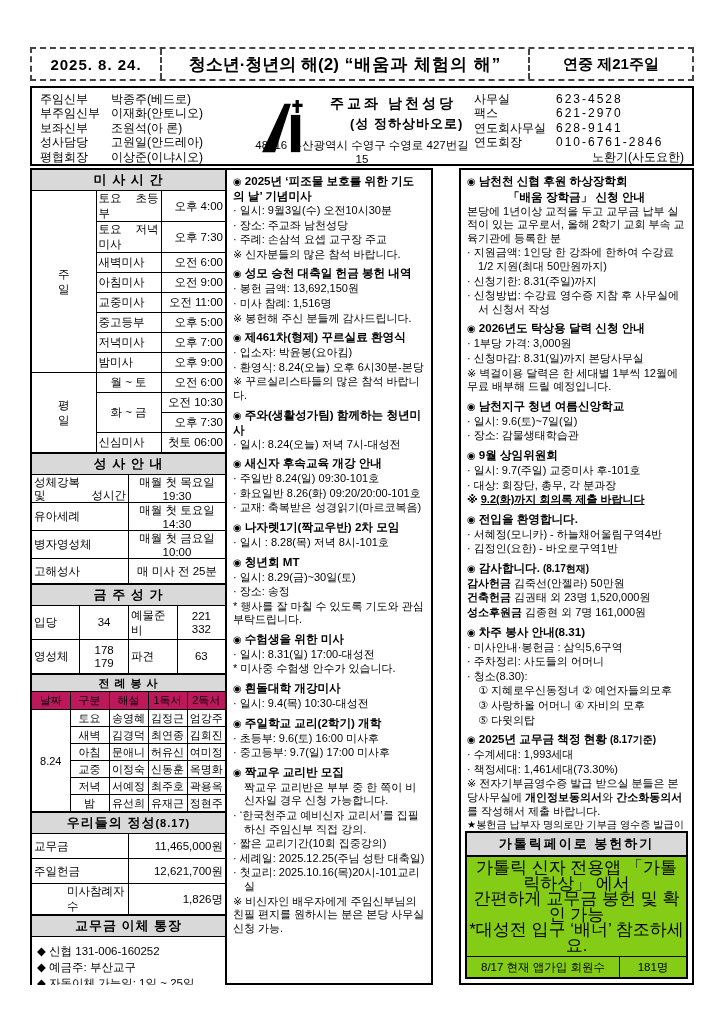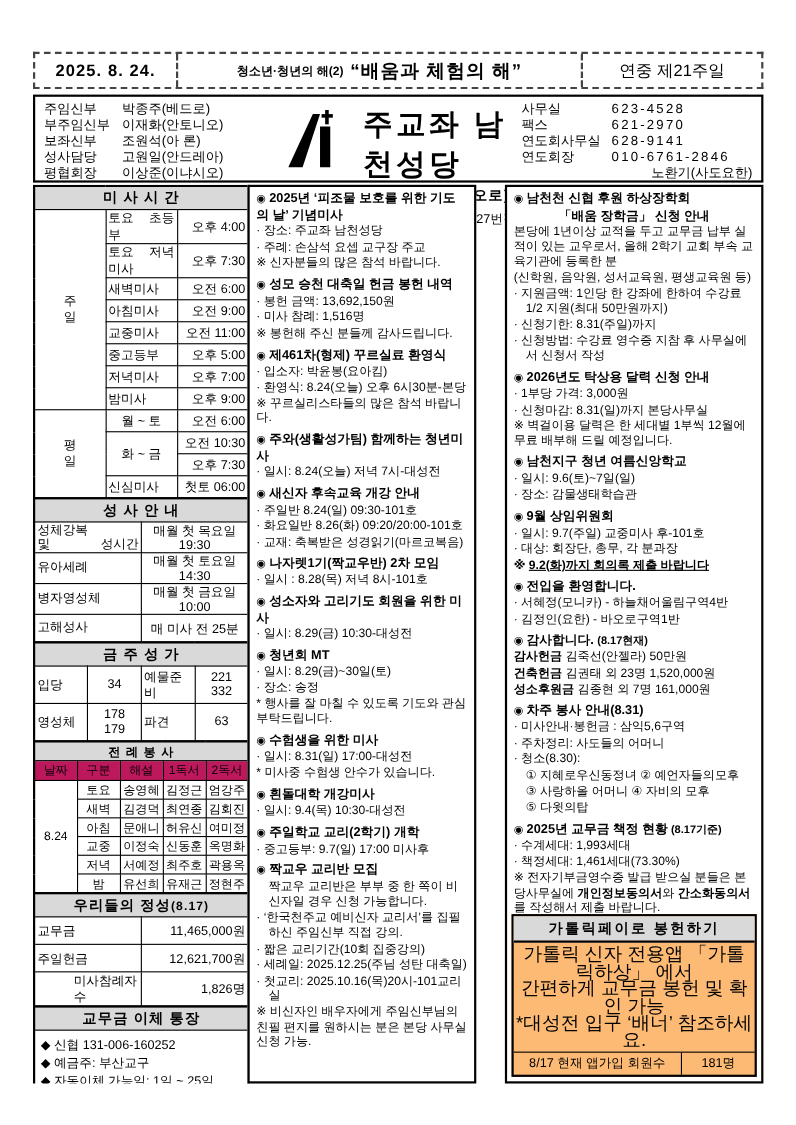--- a/index.html
+++ b/index.html
@@ -4,32 +4,32 @@
 <style>
   html,body{margin:0;padding:0;background:#888;}
   .page{position:relative;width:724px;height:1023px;background:#fff;margin:0 auto;
         font-family:"Liberation Sans","DejaVu Sans",sans-serif;color:#000;overflow:hidden;}
   
   .titlebar{position:absolute;left:30px;top:47px;width:664px;height:34px;border:2px dashed #444;
             display:flex;align-items:stretch;box-sizing:border-box;background:#fff;}
   .tb-date{width:128px;display:flex;align-items:center;justify-content:center;
            font-weight:bold;font-size:15px;border-right:2px dashed #444;letter-spacing:1px;}
   .tb-mid{flex:1;display:flex;align-items:center;justify-content:center;gap:6px;border-right:2px dashed #444;}
-  .tb-prefix{font-weight:bold;font-size:11px;}
+  .tb-prefix{font-weight:bold;font-size:17px;}
   .tb-quote{font-weight:bold;font-size:17px;letter-spacing:1px;}
-  .tb-sun{width:162px;display:flex;align-items:center;justify-content:center;font-weight:normal;font-size:15px;}
+  .tb-sun{width:162px;display:flex;align-items:center;justify-content:center;font-weight:bold;font-size:15px;}
   
   .header{position:absolute;left:30px;top:86px;width:664px;height:80px;border:2px solid #000;
           box-sizing:border-box;display:flex;}
   .clergy{width:220px;padding:4px 0 0 8px;font-size:12px;line-height:14.4px;box-sizing:border-box;}
   .clg-row{white-space:nowrap;}
   .role{display:inline-block;width:66px;text-align:justify;text-align-last:justify;margin-right:5px;}
   .hcenter{flex:1;position:relative;box-sizing:border-box;}
   .logo{position:absolute;left:10px;top:12px;}
-  .ch-title{margin:7px 0 0 78px;font-weight:bold;font-size:27px;letter-spacing:3px;}
+  .ch-title{margin:7px 0 0 78px;font-weight:bold;font-size:14px;letter-spacing:3px;}
   .ch-sub{margin:2px 0 0 98px;font-weight:bold;font-size:13px;letter-spacing:1px;}
   .ch-addr{margin-top:5px;font-size:11.5px;text-align:center;}
   .contacts{width:220px;padding:4px 6px 0 2px;font-size:12px;line-height:14.4px;box-sizing:border-box;}
   .clabel{display:inline-block;width:78px;text-align:justify;text-align-last:justify;margin-right:4px;}
   .cval{letter-spacing:2px;}
   .c-extra{text-align:right;padding-right:2px;}
   
   .col{position:absolute;top:168px;height:817px;box-sizing:border-box;background:#fff;overflow:hidden;}
   .col-left{left:30px;width:197px;}
   .col-mid{left:225px;width:208px;border:2px solid #000;padding:4px 6px;}
@@ -61,21 +61,21 @@
   .bullet{font-size:10px;margin-right:3px;}
   .sec-title2{font-weight:bold;font-size:11.6px;text-align:center;margin-bottom:1px;}
   .suffix{font-weight:bold;font-size:10px;margin-left:3px;}
   .line{margin:0 0 1px 0;}
   .line.hang{padding-left:11px;text-indent:-11px;}
   .line.ind{padding-left:11px;}
   .line.ul .line-text{text-decoration:underline;}
   .line.bold{font-weight:bold;}
   .line.small{font-size:10.2px;line-height:12.4px;}
   
-  .paybox{position:absolute;left:4px;right:4px;bottom:4px;border:2px solid #000;background:#fdba74;}
+  .paybox{position:absolute;left:4px;right:4px;bottom:4px;border:2px solid #000;background:#84cc16;}
   .pay-header{background:#d9d9d9;border-bottom:2px solid #000;font-weight:bold;font-size:13px;
               text-align:center;height:22px;line-height:22px;letter-spacing:2px;}
   .pay-body{padding:3px 2px;text-align:center;font-size:17px;line-height:15.5px;}
   .pay-footer{border-top:1.5px solid #000;display:flex;height:20px;font-size:11.5px;}
   .pf-label{flex:1;text-align:center;line-height:20px;border-right:1.5px solid #000;}
   .pf-value{width:66px;text-align:center;line-height:20px;}
 </style>
 </head>
 <body>
 
@@ -318,20 +318,21 @@
               <div class="acct-line">◆ 자동이체 가능일: 1일 ~ 25일</div>
             </td>
           </tr>
         </tbody>
     </table>
   </div>
 
   <div class="col col-mid" id="mid-col">
       <div class="sec">
         <div class="sec-title"><span class="bullet">◉</span><span>2025년 ‘피조물 보호를 위한 기도의 날’ 기념미사</span></div>
+        <div class="line hang"><span class="marker">· </span><span class="line-text">일시: 9월3일(수) 오전10시30분</span></div>
         <div class="line hang"><span class="marker">· </span><span class="line-text">장소: 주교좌 남천성당</span></div>
         <div class="line hang"><span class="marker">· </span><span class="line-text">주례: 손삼석 요셉 교구장 주교</span></div>
         <div class="line"><span class="marker">※ </span><span class="line-text">신자분들의 많은 참석 바랍니다.</span></div>
       </div>
       <div class="sec">
         <div class="sec-title"><span class="bullet">◉</span><span>성모 승천 대축일 헌금 봉헌 내역</span></div>
         <div class="line hang"><span class="marker">· </span><span class="line-text">봉헌 금액: 13,692,150원</span></div>
         <div class="line hang"><span class="marker">· </span><span class="line-text">미사 참례: 1,516명</span></div>
         <div class="line"><span class="marker">※ </span><span class="line-text">봉헌해 주신 분들께 감사드립니다.</span></div>
       </div>
@@ -349,60 +350,56 @@
         <div class="sec-title"><span class="bullet">◉</span><span>새신자 후속교육 개강 안내</span></div>
         <div class="line hang"><span class="marker">· </span><span class="line-text">주일반  8.24(일) 09:30-101호</span></div>
         <div class="line hang"><span class="marker">· </span><span class="line-text">화요일반 8.26(화) 09:20/20:00-101호</span></div>
         <div class="line hang"><span class="marker">· </span><span class="line-text">교재: 축복받은 성경읽기(마르코복음)</span></div>
       </div>
       <div class="sec">
         <div class="sec-title"><span class="bullet">◉</span><span>나자렛1기(짝교우반) 2차 모임</span></div>
         <div class="line hang"><span class="marker">· </span><span class="line-text">일시 : 8.28(목) 저녁 8시-101호</span></div>
       </div>
       <div class="sec">
-        <div class="sec-title"><span class="bullet">◉</span><span>성소자와 고리기도 회원을 위한 미사</span></div>
-        <div class="line hang"><span class="marker">· </span><span class="line-text">일시: 8.29(금) 10:30-대성전</span></div>
-      </div>
-      <div class="sec">
         <div class="sec-title"><span class="bullet">◉</span><span>청년회 MT</span></div>
         <div class="line hang"><span class="marker">· </span><span class="line-text">일시: 8.29(금)~30일(토)</span></div>
         <div class="line hang"><span class="marker">· </span><span class="line-text">장소: 송정</span></div>
         <div class="line"><span class="marker">* </span><span class="line-text">행사를 잘 마칠 수 있도록 기도와 관심 부탁드립니다.</span></div>
       </div>
       <div class="sec">
         <div class="sec-title"><span class="bullet">◉</span><span>수험생을 위한 미사</span></div>
         <div class="line hang"><span class="marker">· </span><span class="line-text">일시: 8.31(일) 17:00-대성전</span></div>
         <div class="line"><span class="marker">* </span><span class="line-text">미사중 수험생 안수가 있습니다.</span></div>
       </div>
       <div class="sec">
         <div class="sec-title"><span class="bullet">◉</span><span>흰돌대학 개강미사</span></div>
         <div class="line hang"><span class="marker">· </span><span class="line-text">일시: 9.4(목) 10:30-대성전</span></div>
       </div>
       <div class="sec">
         <div class="sec-title"><span class="bullet">◉</span><span>주일학교 교리(2학기) 개학</span></div>
+        <div class="line hang"><span class="marker">· </span><span class="line-text">초등부: 9.6(토) 16:00 미사후</span></div>
         <div class="line hang"><span class="marker">· </span><span class="line-text">중고등부: 9.7(일) 17:00 미사후</span></div>
       </div>
       <div class="sec">
         <div class="sec-title"><span class="bullet">◉</span><span>짝교우 교리반 모집</span></div>
         <div class="line ind"><span class="line-text">짝교우 교리반은 부부 중 한 쪽이 비신자일 경우 신청 가능합니다.</span></div>
         <div class="line hang"><span class="marker">· </span><span class="line-text">‘한국천주교 예비신자 교리서’를 집필하신 주임신부 직접 강의.</span></div>
         <div class="line hang"><span class="marker">· </span><span class="line-text">짧은 교리기간(10회 집중강의)</span></div>
         <div class="line hang"><span class="marker">· </span><span class="line-text">세례일: 2025.12.25(주님 성탄 대축일)</span></div>
         <div class="line hang"><span class="marker">· </span><span class="line-text">첫교리: 2025.10.16(목)20시-101교리실</span></div>
         <div class="line"><span class="marker">※ </span><span class="line-text">비신자인 배우자에게 주임신부님의 친필 편지를 원하시는 분은 본당 사무실 신청 가능.</span></div>
       </div>
     </div>
 
   <div class="col col-right">
     <div id="right-col">
         <div class="sec">
           <div class="sec-title"><span class="bullet">◉</span><span>남천천 신협 후원 하상장학회</span></div>
           <div class="sec-title2">「배움 장학금」 신청 안내</div>
           <div class="line"><span class="line-text">본당에 1년이상 교적을 두고 교무금 납부 실적이 있는 교우로서, 올해 2학기 교회 부속 교육기관에 등록한 분</span></div>
-          <div class="line"><span class="line-text">(신학원, 음악원, 성서교육원, 평생교육원 등)</span></div>
           <div class="line hang"><span class="marker">· </span><span class="line-text">지원금액: 1인당 한 강좌에 한하여 수강료 1/2 지원(최대 50만원까지)</span></div>
           <div class="line hang"><span class="marker">· </span><span class="line-text">신청기한: 8.31(주일)까지</span></div>
           <div class="line hang"><span class="marker">· </span><span class="line-text">신청방법: 수강료 영수증 지참 후 사무실에서 신청서 작성</span></div>
         </div>
         <div class="sec">
           <div class="sec-title"><span class="bullet">◉</span><span>2026년도 탁상용 달력 신청 안내</span></div>
           <div class="line hang"><span class="marker">· </span><span class="line-text">1부당 가격: 3,000원</span></div>
           <div class="line hang"><span class="marker">· </span><span class="line-text">신청마감: 8.31(일)까지 본당사무실</span></div>
           <div class="line"><span class="marker">※ </span><span class="line-text">벽걸이용 달력은 한 세대별 1부씩 12월에 무료 배부해 드릴 예정입니다.</span></div>
         </div>

